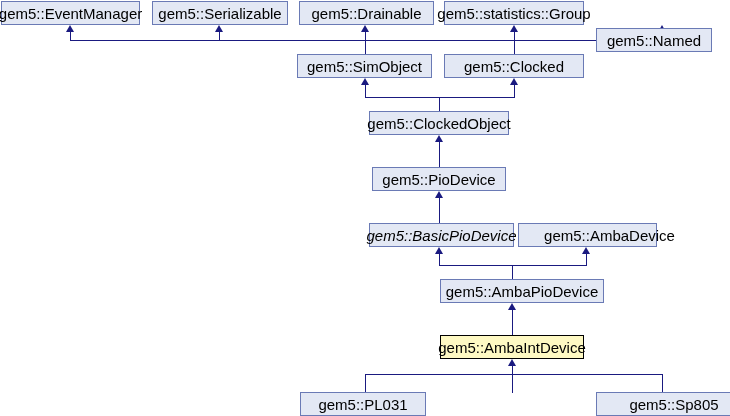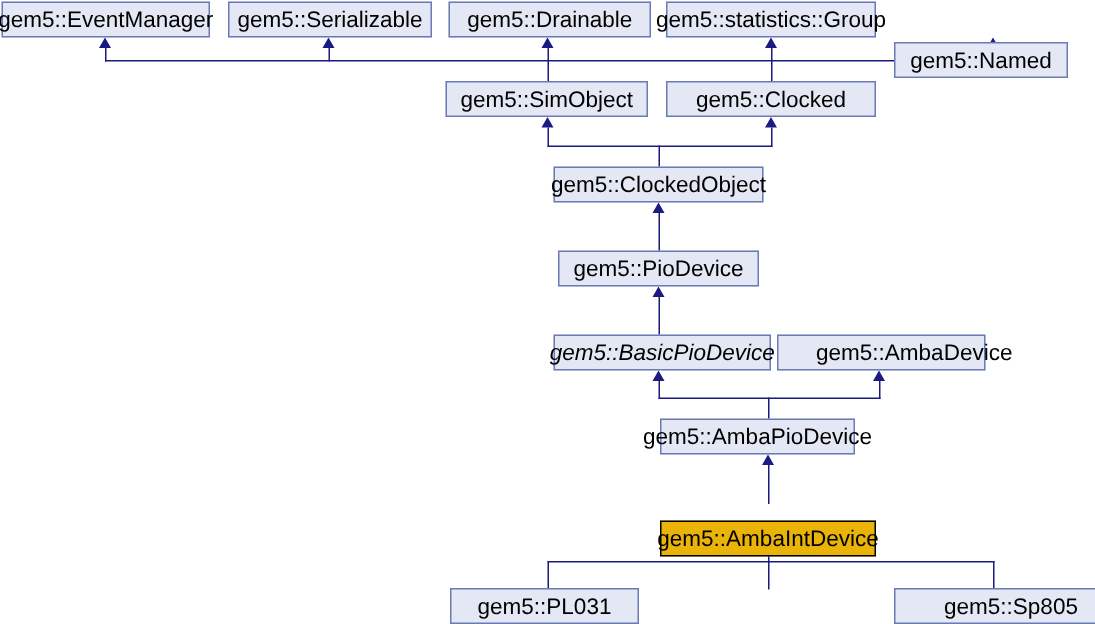--- a/index.html
+++ b/index.html
@@ -22,23 +22,22 @@
     border: 1px solid #6a7ab5;
     display: flex;
     align-items: center;
     justify-content: center;
     font-size: 15px;
     color: #000000;
     white-space: nowrap;
     letter-spacing: 0px;
   }
   .node.current {
-    background: #eab308;
+    background: #fef9c3;
     border: 1px solid #000000;
-    margin-top: 12px;
   }
   .edge {
     position: absolute;
     background: #1a1a80;
   }
   .edge.v { width: 1px; }
   .edge.h { height: 1px; }
   .arrow {
     position: absolute;
     width: 0;
@@ -147,21 +146,21 @@
   </div>
 
   <div class="node" style="left:369px; top:223px; width:145px; height:24px;font-style:italic;">
     <span>gem5::BasicPioDevice</span>
   </div>
 
   <div class="node" style="left:518px; top:223px; width:139px; height:24px;padding-left:44px;">
     <span>gem5::AmbaDevice</span>
   </div>
 
-  <div class="node" style="left:440px; top:279px; width:130px; height:24px;">
+  <div class="node" style="left:440px; top:279px; width:164px; height:24px;">
     <span>gem5::AmbaPioDevice</span>
   </div>
 
   <div class="node current" style="left:440px; top:335px; width:144px; height:24px;">
     <span>gem5::AmbaIntDevice</span>
   </div>
 
   <div class="node" style="left:300px; top:392px; width:126px; height:24px;">
     <span>gem5::PL031</span>
   </div>

